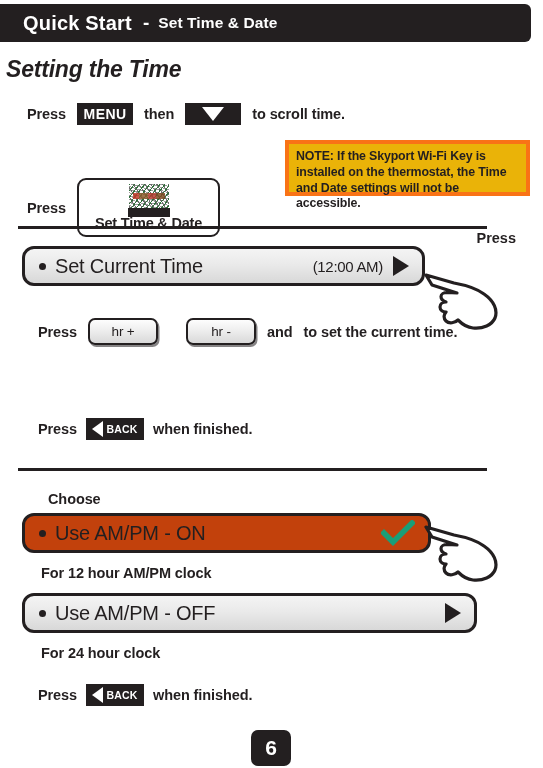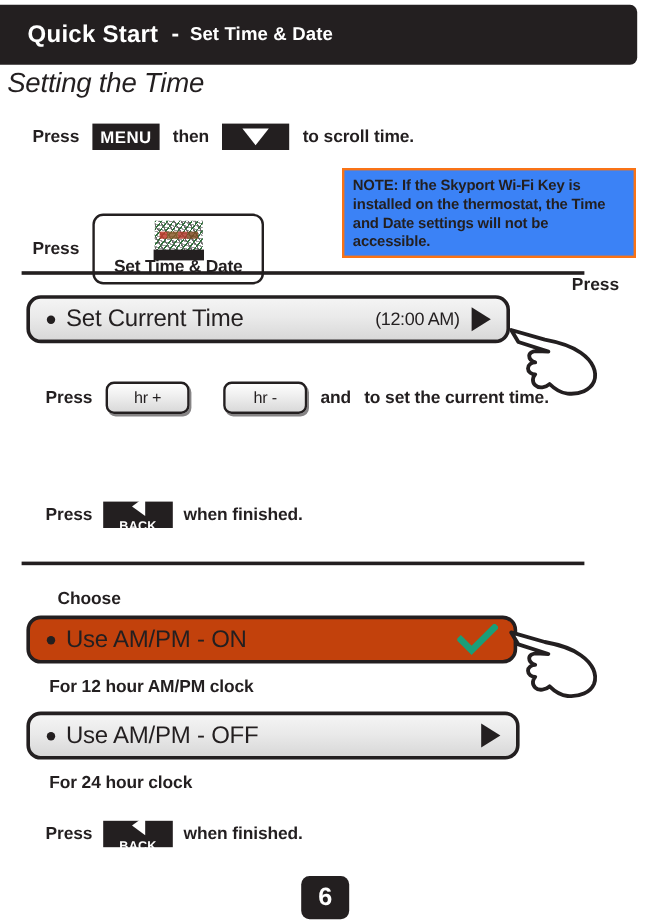--- a/index.html
+++ b/index.html
@@ -16,21 +16,21 @@
     color: #231f20;
     -webkit-font-smoothing: antialiased;
   }
 
   
   .header-bar {
     position: absolute;
     left: 0;
     top: 4px;
     width: 531px;
-    height: 50px;
+    height: 38px;
     background: #231f20;
     border-radius: 0 6px 6px 0;
     display: flex;
     align-items: center;
     padding-left: 23px;
     box-sizing: border-box;
   }
   .header-title {
     color: #ffffff;
     font-size: 20px;
@@ -50,21 +50,21 @@
     letter-spacing: 0.1px;
   }
 
   
   .section-heading {
     position: absolute;
     left: 6px;
     top: 56px;
     font-size: 23px;
     font-style: italic;
-    font-weight: normal;
+    font-weight: bold;
     letter-spacing: -0.2px;
   }
 
   
   .instr {
     font-size: 14.5px;
     font-weight: bold;
     letter-spacing: -0.1px;
     white-space: nowrap;
   }
@@ -91,21 +91,20 @@
   .tri-down {
     width: 0;
     height: 0;
     border-left: 11px solid transparent;
     border-right: 11px solid transparent;
     border-top: 14px solid #ffffff;
   }
   .key-back {
     width: 58px;
     gap: 3px;
-    flex-direction: column;
   }
   .tri-left {
     width: 0;
     height: 0;
     border-top: 8px solid transparent;
     border-bottom: 8px solid transparent;
     border-right: 11px solid #ffffff;
   }
   .back-label {
     font-size: 10.5px;
@@ -184,23 +183,23 @@
     letter-spacing: -0.2px;
     color: #231f20;
   }
 
   
   .note-box {
     position: absolute;
     left: 285px;
     top: 140px;
     width: 245px;
-    height: 75px;
-    border: 2px solid #f97316;
-    background: #3b82f6;
+    height: 56px;
+    border: 4px solid #f97316;
+    background: #eab308;
     box-sizing: border-box;
     padding: 5px 6px 0 7px;
   }
   .note-text {
     font-size: 12.4px;
     font-weight: bold;
     line-height: 1.27;
     letter-spacing: -0.15px;
     color: #231f20;
   }
@@ -266,21 +265,21 @@
     border-top: 10px solid transparent;
     border-bottom: 10px solid transparent;
     border-left: 16px solid #231f20;
     margin-left: 10px;
     flex: 0 0 auto;
   }
   .opt-arrow.push { margin-left: auto; }
 
   .bar-set-time { left: 22px; top: 246px; width: 403px; }
   .bar-ampm-on  { left: 22px; top: 513px; width: 409px; }
-  .bar-ampm-off { left: 22px; top: 593px; width: 411px; }
+  .bar-ampm-off { left: 22px; top: 593px; width: 455px; }
 
   .check-mark {
     margin-left: auto;
     width: 34px;
     height: 26px;
     flex: 0 0 auto;
     display: block;
   }
 
   

